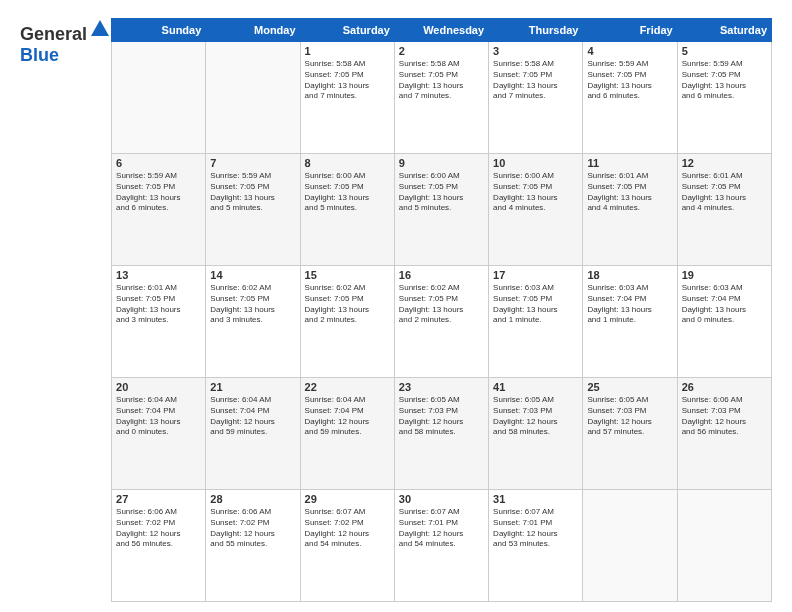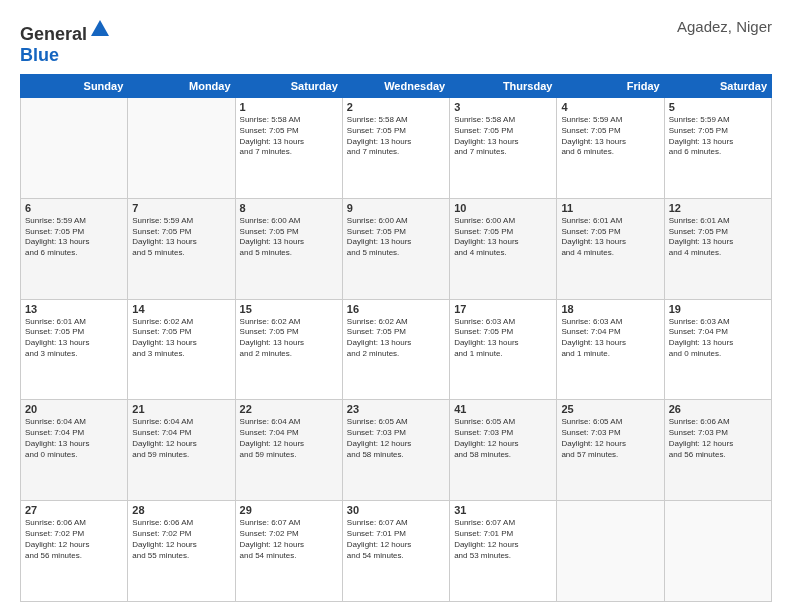--- a/index.html
+++ b/index.html
@@ -8,21 +8,21 @@
       background: #fff;
       width: 792px;
       height: 612px;
       overflow: hidden;
     }
     .page {
       width: 792px;
       height: 612px;
       padding: 18px 20px 10px 20px;
       display: flex;
-      flex-direction: column;
+      flex-direction: row;
     }
     .header {
       display: flex;
       justify-content: space-between;
       align-items: flex-start;
       margin-bottom: 8px;
     }
     .logo {
       display: flex;
       align-items: center;
@@ -105,21 +105,20 @@
   <div class="header">
     <div class="logo">
       <div>
         <span class="logo-text-general">General</span><svg class="logo-icon" viewBox="0 0 22 22">
             <polygon points="11,2 20,18 2,18" fill="#1565c0"></polygon>
           </svg><br>
         <span class="logo-text-blue">Blue</span>
       </div>
     </div>
     <div class="title-block">
-      <div class="location">Agadez, Niger</div>
     </div>
   </div>
 
   <table class="calendar">
     <thead>
       <tr>
         <th>Sunday</th>
         <th>Monday</th>
         <th>Saturday</th>
         <th>Wednesday</th>

